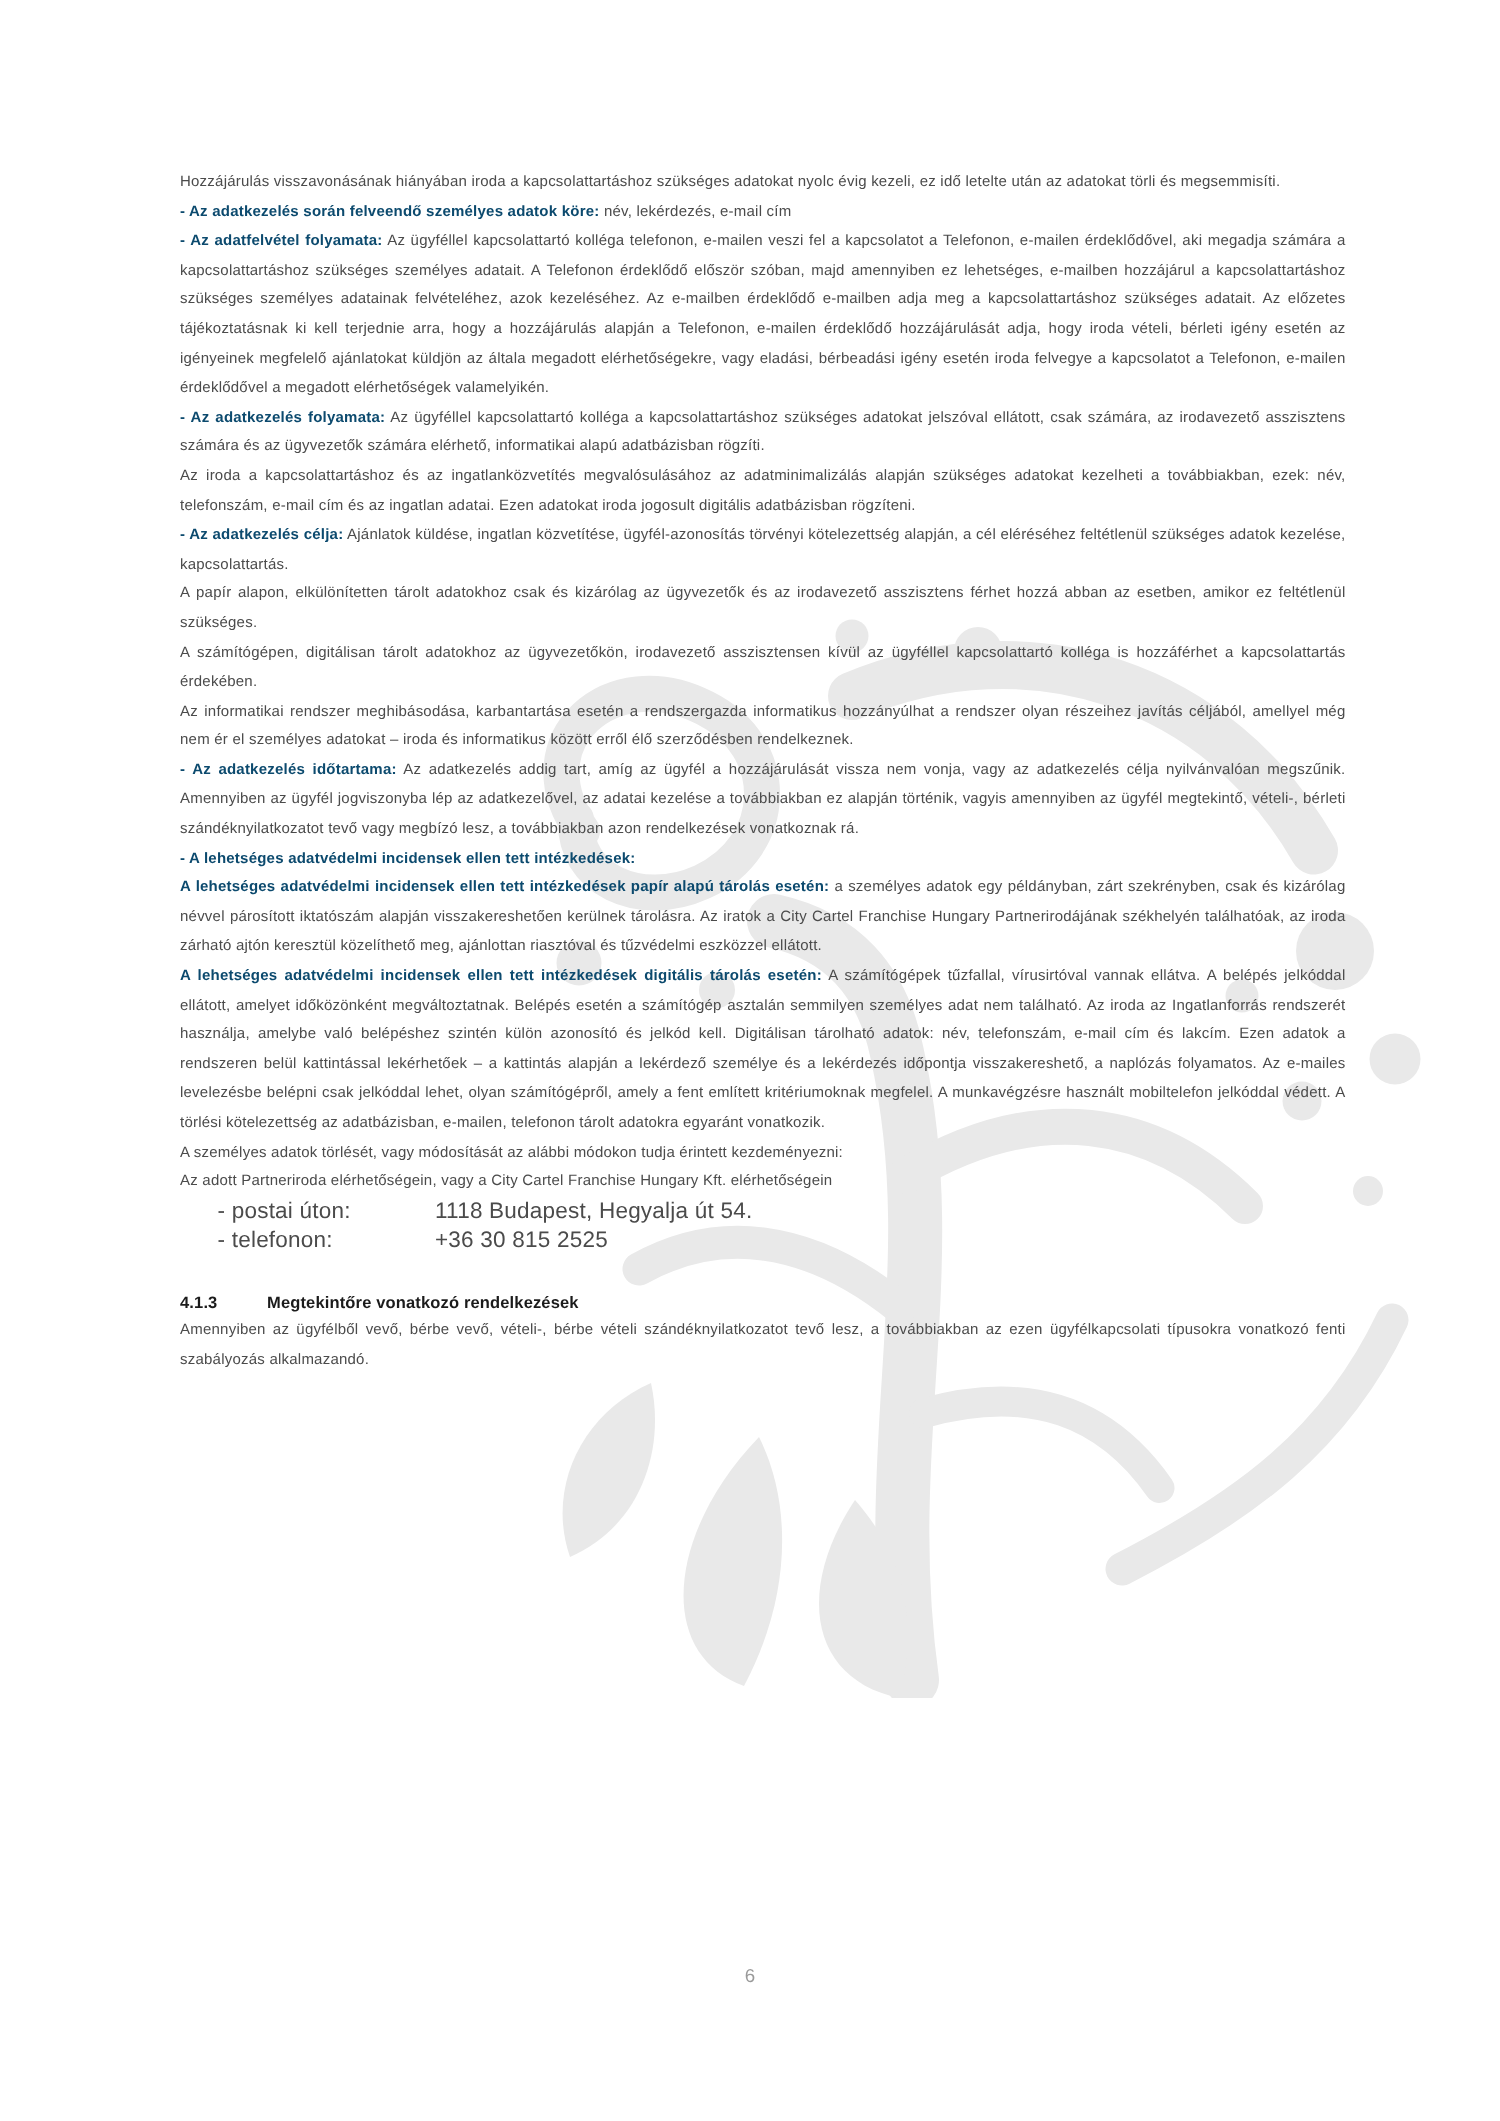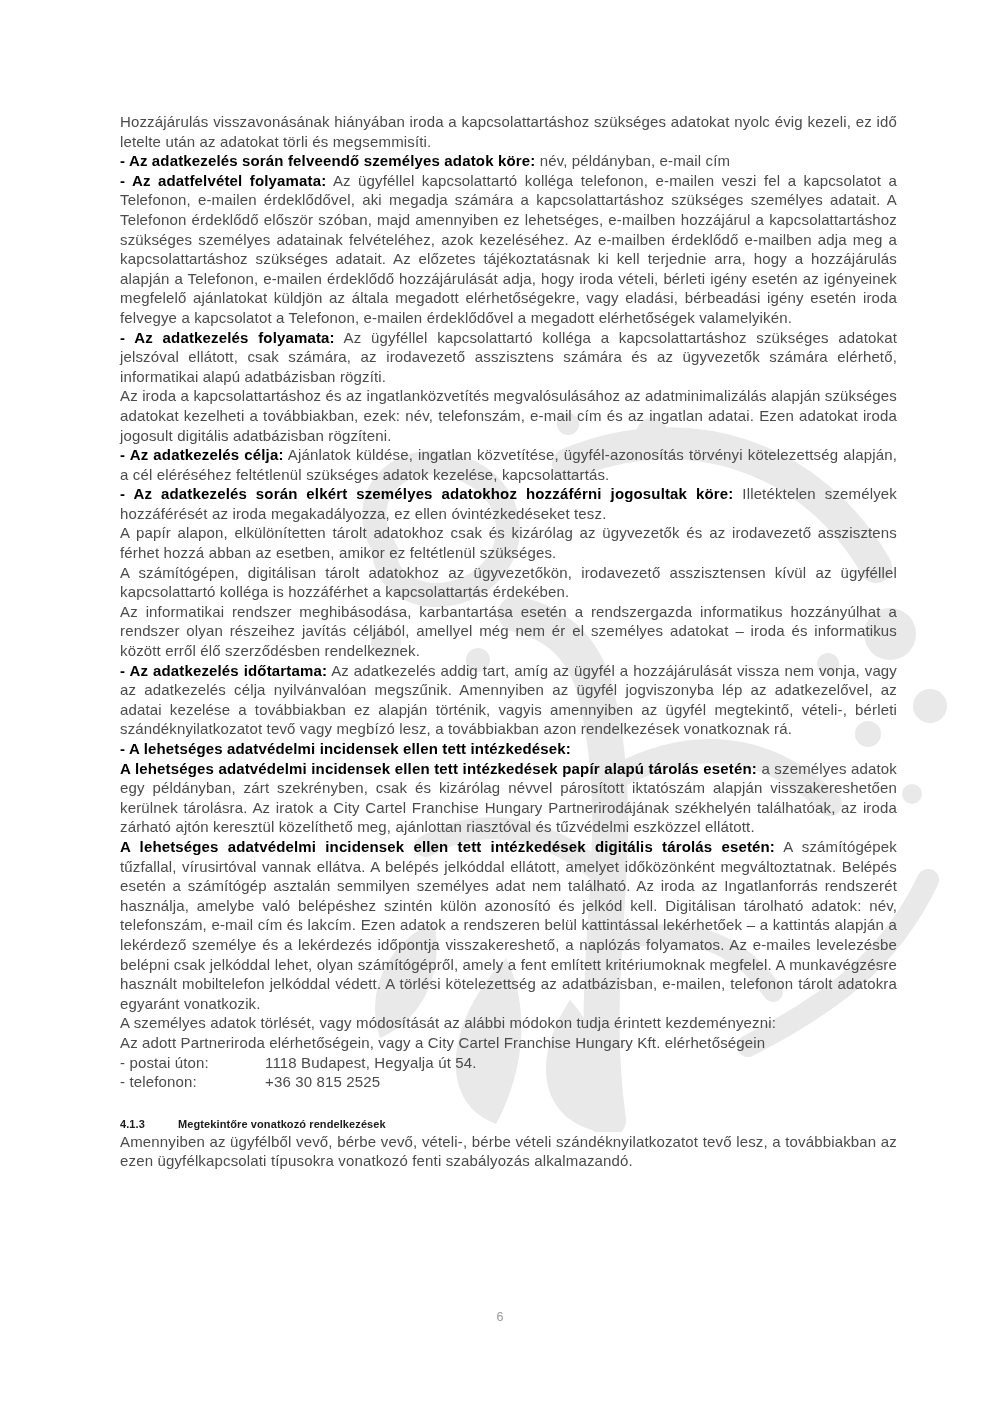--- a/index.html
+++ b/index.html
@@ -17,30 +17,30 @@
     width: 680px; height: 730px;
     z-index: 0; pointer-events: none;
   }
 
   .content {
     position: absolute; left: 120px; top: 112px;
     width: 777px; z-index: 1;
   }
   .para {
     margin: 0;
-    font-size: 15px;
+    font-size: 10px;
     line-height: 19.6px;
     letter-spacing: 0.15px;
     color: #4b4b4b;
     text-align: justify;
   }
-  .para .lead { color: #000000; font-weight: bold; }
+  .para .lead { color: #0c4a6e; font-weight: bold; }
 
   .contact-row { display: flex; font-size: 15px; line-height: 19.6px; letter-spacing: 0.15px; color: #4b4b4b; }
-  .contact-label { width: 145px; flex: 0 0 145px; }
+  .contact-label { width: 145px; flex: 0 0 145px; margin-left: 25px; }
   .contact-value { flex: 1; }
 
   .section-heading {
     display: flex; align-items: baseline;
     margin-top: 26px; margin-bottom: 2px;
     font-size: 11px; font-weight: bold; color: #1b1b1b;
     letter-spacing: 0.1px;
   }
   .section-number { width: 58px; flex: 0 0 58px; }
 
@@ -78,31 +78,30 @@
       <path d="M238,556 C178,618 168,700 228,722 C260,662 260,600 238,556 Z"></path>
       <path d="M302,598 C262,658 272,718 332,730 C346,670 330,630 302,598 Z"></path>
       <path d="M166,520 C120,540 96,590 112,636 C158,616 176,566 166,520 Z"></path>
     </g>
   </svg>
 
   <div class="content">
 
     <p class="para"><span>Hozzájárulás visszavonásának hiányában iroda a kapcsolattartáshoz szükséges adatokat nyolc évig kezeli, ez idő letelte után az adatokat törli és megsemmisíti.</span></p>
 
-    <p class="para"><b class="lead">- Az adatkezelés során felveendő személyes adatok köre:</b> <span>név, példányban, e-mail cím</span></p>
+    <p class="para"><b class="lead">- Az adatkezelés során felveendő személyes adatok köre:</b> <span>név, lekérdezés, e-mail cím</span></p>
 
     <p class="para"><b class="lead">- Az adatfelvétel folyamata:</b> <span>Az ügyféllel kapcsolattartó kolléga telefonon, e-mailen veszi fel a kapcsolatot a Telefonon, e-mailen érdeklődővel, aki megadja számára a kapcsolattartáshoz szükséges személyes adatait. A Telefonon érdeklődő először szóban, majd amennyiben ez lehetséges, e-mailben hozzájárul a kapcsolattartáshoz szükséges személyes adatainak felvételéhez, azok kezeléséhez. Az e-mailben érdeklődő e-mailben adja meg a kapcsolattartáshoz szükséges adatait. Az előzetes tájékoztatásnak ki kell terjednie arra, hogy a hozzájárulás alapján a Telefonon, e-mailen érdeklődő hozzájárulását adja, hogy iroda vételi, bérleti igény esetén az igényeinek megfelelő ajánlatokat küldjön az általa megadott elérhetőségekre, vagy eladási, bérbeadási igény esetén iroda felvegye a kapcsolatot a Telefonon, e-mailen érdeklődővel a megadott elérhetőségek valamelyikén.</span></p>
 
     <p class="para"><b class="lead">- Az adatkezelés folyamata:</b> <span>Az ügyféllel kapcsolattartó kolléga a kapcsolattartáshoz szükséges adatokat jelszóval ellátott, csak számára, az irodavezető asszisztens számára és az ügyvezetők számára elérhető, informatikai alapú adatbázisban rögzíti.</span></p>
 
     <p class="para"><span>Az iroda a kapcsolattartáshoz és az ingatlanközvetítés megvalósulásához az adatminimalizálás alapján szükséges adatokat kezelheti a továbbiakban, ezek: név, telefonszám, e-mail cím és az ingatlan adatai. Ezen adatokat iroda jogosult digitális adatbázisban rögzíteni.</span></p>
 
     <p class="para"><b class="lead">- Az adatkezelés célja:</b> <span>Ajánlatok küldése, ingatlan közvetítése, ügyfél-azonosítás törvényi kötelezettség alapján, a cél eléréséhez feltétlenül szükséges adatok kezelése, kapcsolattartás.</span></p>
 
-    <p class="para"><b class="lead">- Az adatkezelés során elkért személyes adatokhoz hozzáférni jogosultak köre:</b> <span>Illetéktelen személyek hozzáférését az iroda megakadályozza, ez ellen óvintézkedéseket tesz.</span></p>
 
     <p class="para"><span>A papír alapon, elkülönítetten tárolt adatokhoz csak és kizárólag az ügyvezetők és az irodavezető asszisztens férhet hozzá abban az esetben, amikor ez feltétlenül szükséges.</span></p>
 
     <p class="para"><span>A számítógépen, digitálisan tárolt adatokhoz az ügyvezetőkön, irodavezető asszisztensen kívül az ügyféllel kapcsolattartó kolléga is hozzáférhet a kapcsolattartás érdekében.</span></p>
 
     <p class="para"><span>Az informatikai rendszer meghibásodása, karbantartása esetén a rendszergazda informatikus hozzányúlhat a rendszer olyan részeihez javítás céljából, amellyel még nem ér el személyes adatokat – iroda és informatikus között erről élő szerződésben rendelkeznek.</span></p>
 
     <p class="para"><b class="lead">- Az adatkezelés időtartama:</b> <span>Az adatkezelés addig tart, amíg az ügyfél a hozzájárulását vissza nem vonja, vagy az adatkezelés célja nyilvánvalóan megszűnik. Amennyiben az ügyfél jogviszonyba lép az adatkezelővel, az adatai kezelése a továbbiakban ez alapján történik, vagyis amennyiben az ügyfél megtekintő, vételi-, bérleti szándéknyilatkozatot tevő vagy megbízó lesz, a továbbiakban azon rendelkezések vonatkoznak rá.</span></p>
 
     <p class="para"><b class="lead">- A lehetséges adatvédelmi incidensek ellen tett intézkedések:</b></p>

